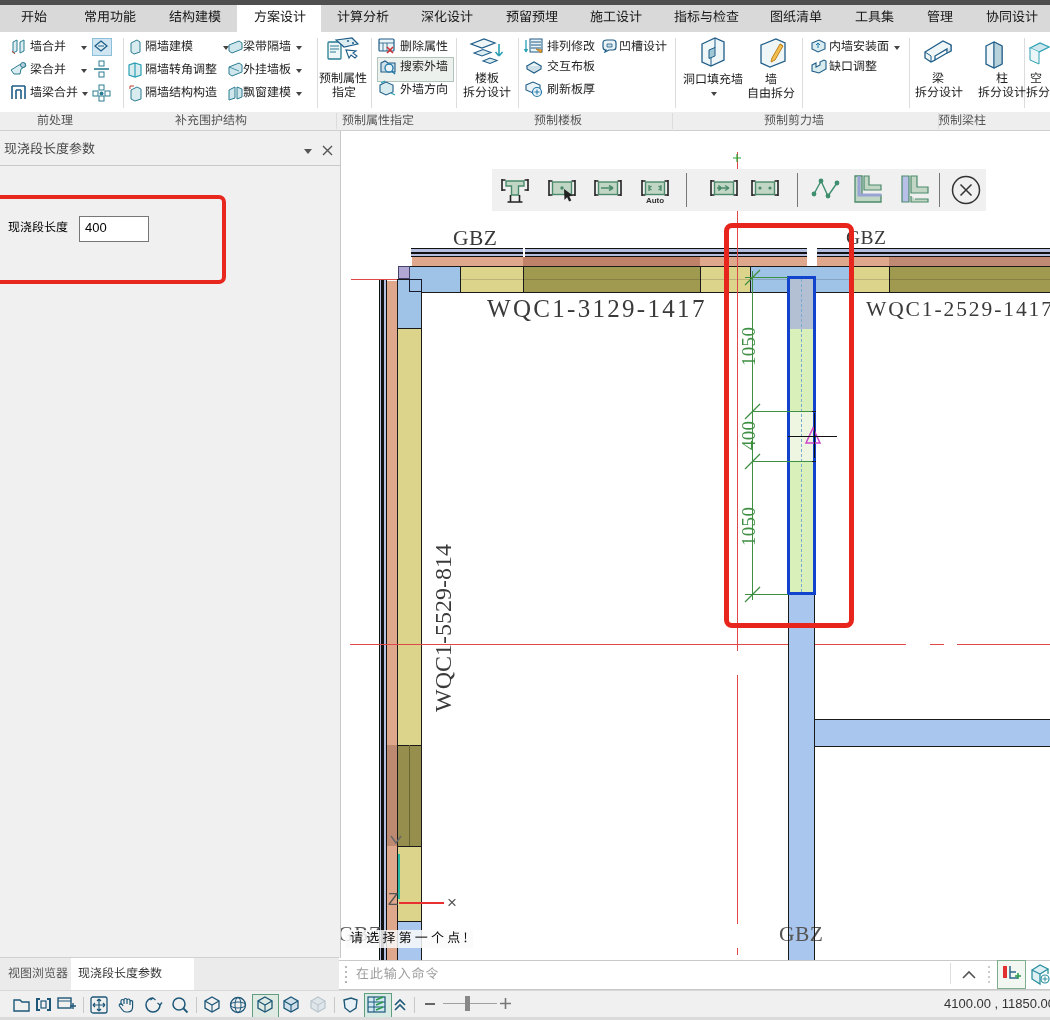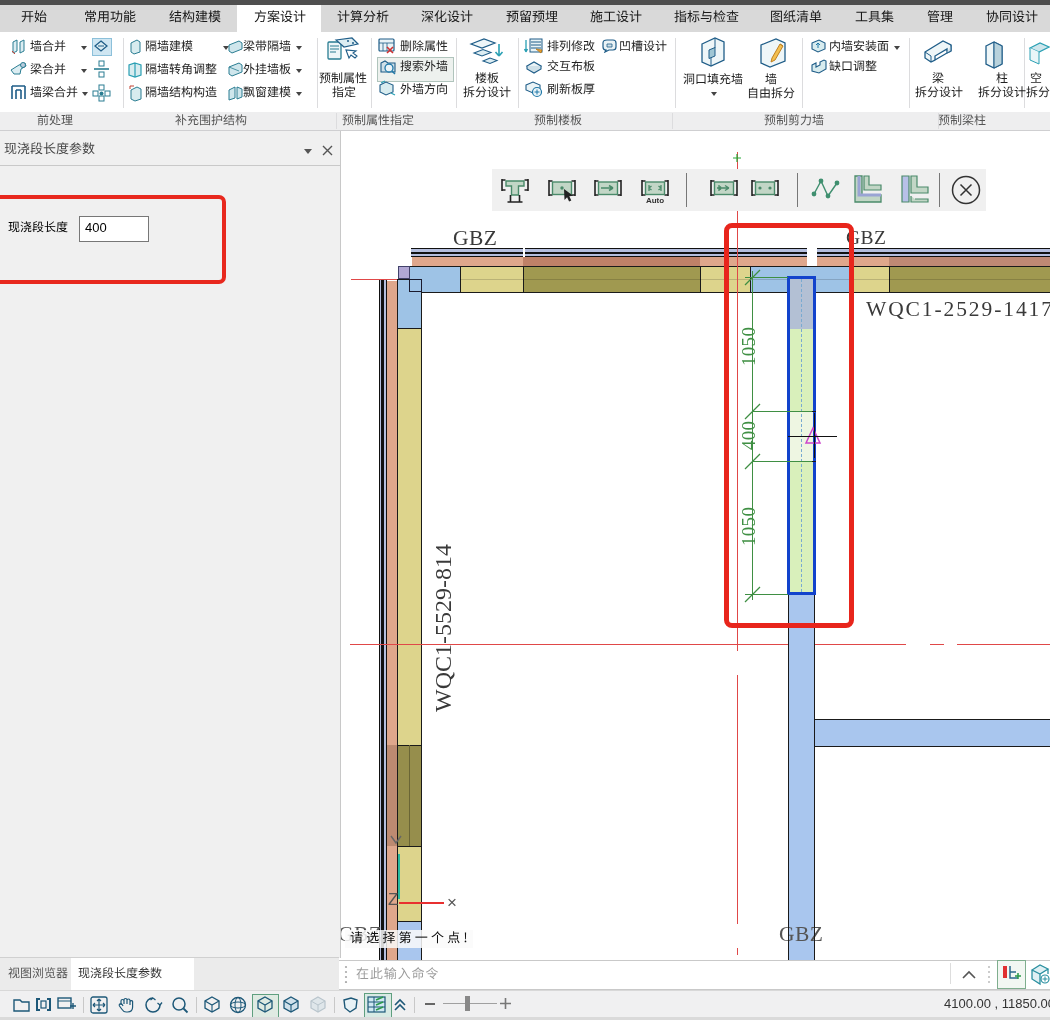--- a/index.html
+++ b/index.html
@@ -709,20 +709,21 @@
 <div class="a" style="left:56px;top:148px;width:24.5px;height:49px;background:#9ec3e6;border:1px solid #1a1a1a;box-sizing:border-box;border-bottom:none"></div>
 <div class="a" style="left:56px;top:197px;width:24.5px;height:417px;background:#ddd48c;border:1px solid #1a1a1a;box-sizing:border-box;border-bottom:none"></div>
 <div class="a" style="left:56px;top:614px;width:24.5px;height:101px;background:#968e4c;border:1px solid #1a1a1a;box-sizing:border-box;border-bottom:none"></div>
 <div class="a" style="left:56px;top:715px;width:24.5px;height:75px;background:#ddd48c;border:1px solid #1a1a1a;box-sizing:border-box;border-bottom:none"></div>
 <div class="a" style="left:56px;top:790px;width:24.5px;height:39px;background:#a9c6ee;border:1px solid #1a1a1a;box-sizing:border-box;border-bottom:none"></div>
 <div class="a" style="left:68px;top:614px;width:1px;height:101px;background:#6a6535"></div>
 <div class="a" style="left:10px;top:148px;width:46px;height:1px;background:#e04848"></div>
 <div class="a" style="left:68px;top:148px;width:13px;height:13px;border:1.5px solid #1a1a2e;box-sizing:border-box"></div>
 <div class="a" style="left:112px;top:94.5px;font:21.5px 'Liberation Serif',serif;color:#3a3a3a;white-space:pre;letter-spacing:.5px">GBZ</div>
 <div class="a" style="left:505px;top:95.5px;font:19.5px 'Liberation Serif',serif;color:#3a3a3a;white-space:pre;letter-spacing:.4px">GBZ</div>
+<div class="a" style="left:146px;top:163.5px;font:25px 'Liberation Serif',serif;color:#3a3a3a;white-space:pre;letter-spacing:2.3px">WQC1-3129-1417</div>
 <div class="a" style="left:525px;top:166px;font:21.5px 'Liberation Serif',serif;color:#3a3a3a;white-space:pre;letter-spacing:1.9px">WQC1-2529-1417</div>
 <div class="a" style="left:89px;top:581px;font:24px 'Liberation Serif',serif;color:#3a3a3a;white-space:pre;transform-origin:0 0;transform:rotate(-90deg);">WQC1-5529-814</div>
 <div class="a" style="left:-3px;top:790.5px;font:21.5px 'Liberation Serif',serif;color:#555;white-space:pre;letter-spacing:.5px">GBZ</div>
 <div class="a" style="left:395.5px;top:20.5px;width:1px;height:17.0px;background:#e04848"></div>
 <div class="a" style="left:395.5px;top:80px;width:1px;height:440px;background:#e04848"></div>
 <div class="a" style="left:395.5px;top:544px;width:1px;height:249px;background:#e04848"></div>
 <div class="a" style="left:395.5px;top:817px;width:1px;height:7px;background:#e04848"></div>
 <div class="a" style="left:9px;top:512.5px;width:556px;height:1px;background:#e04848"></div>
 <div class="a" style="left:589px;top:512.5px;width:14px;height:1px;background:#e04848"></div>
 <div class="a" style="left:616px;top:512.5px;width:93px;height:1px;background:#e04848"></div>

